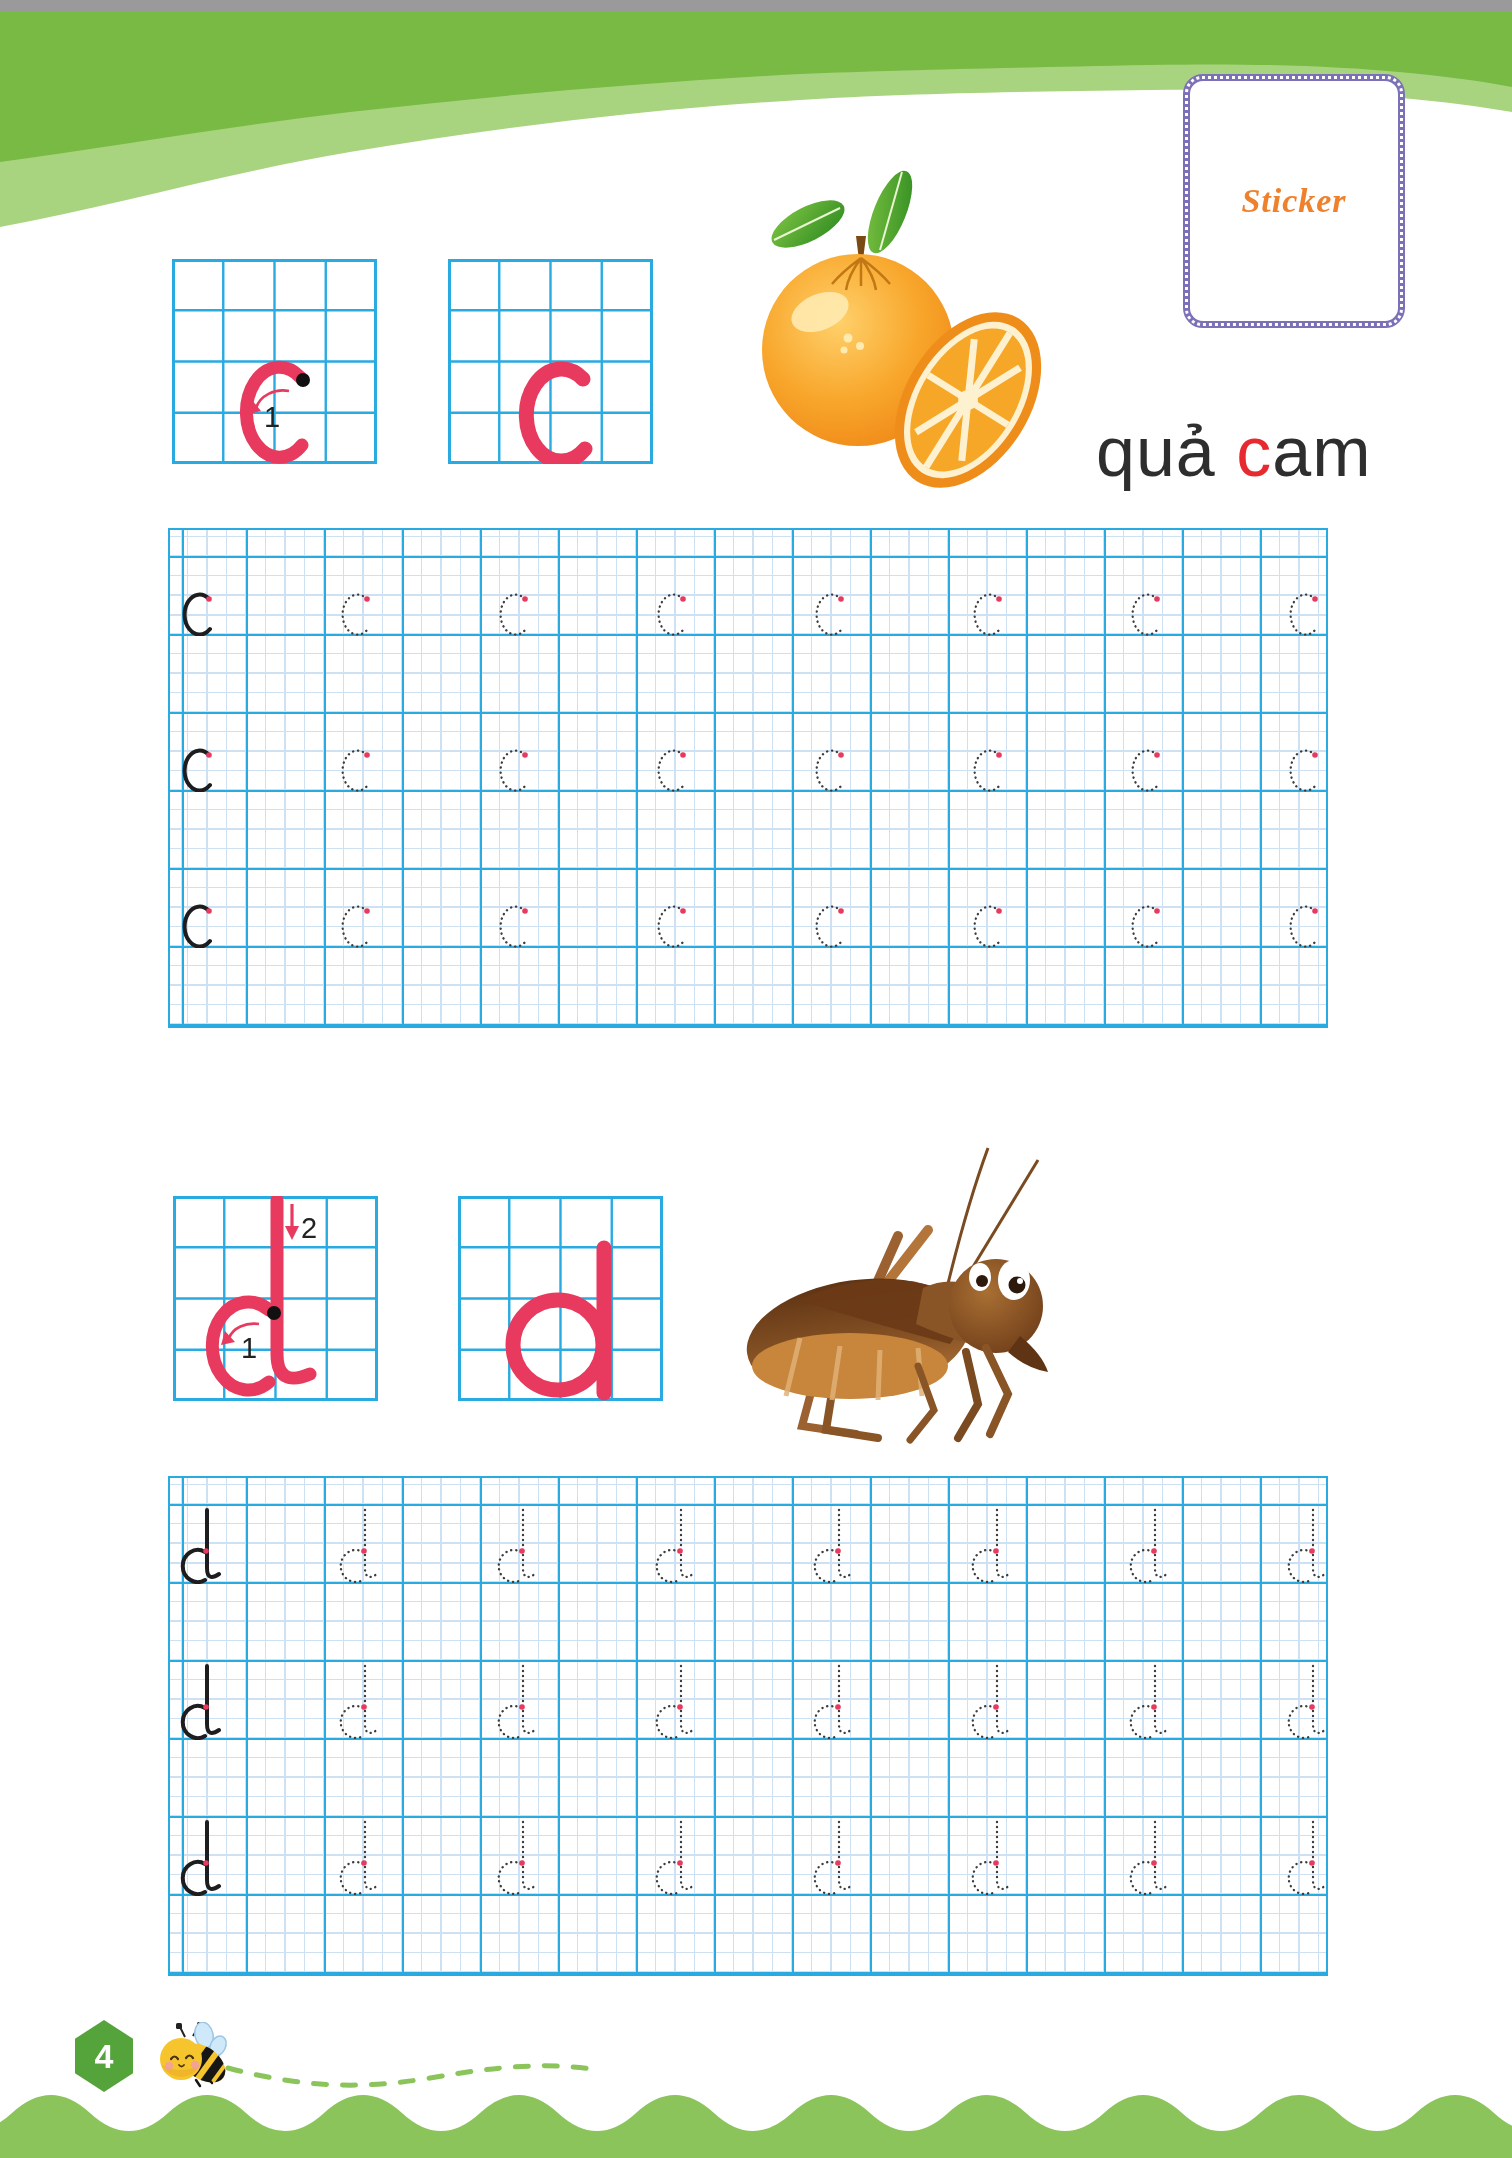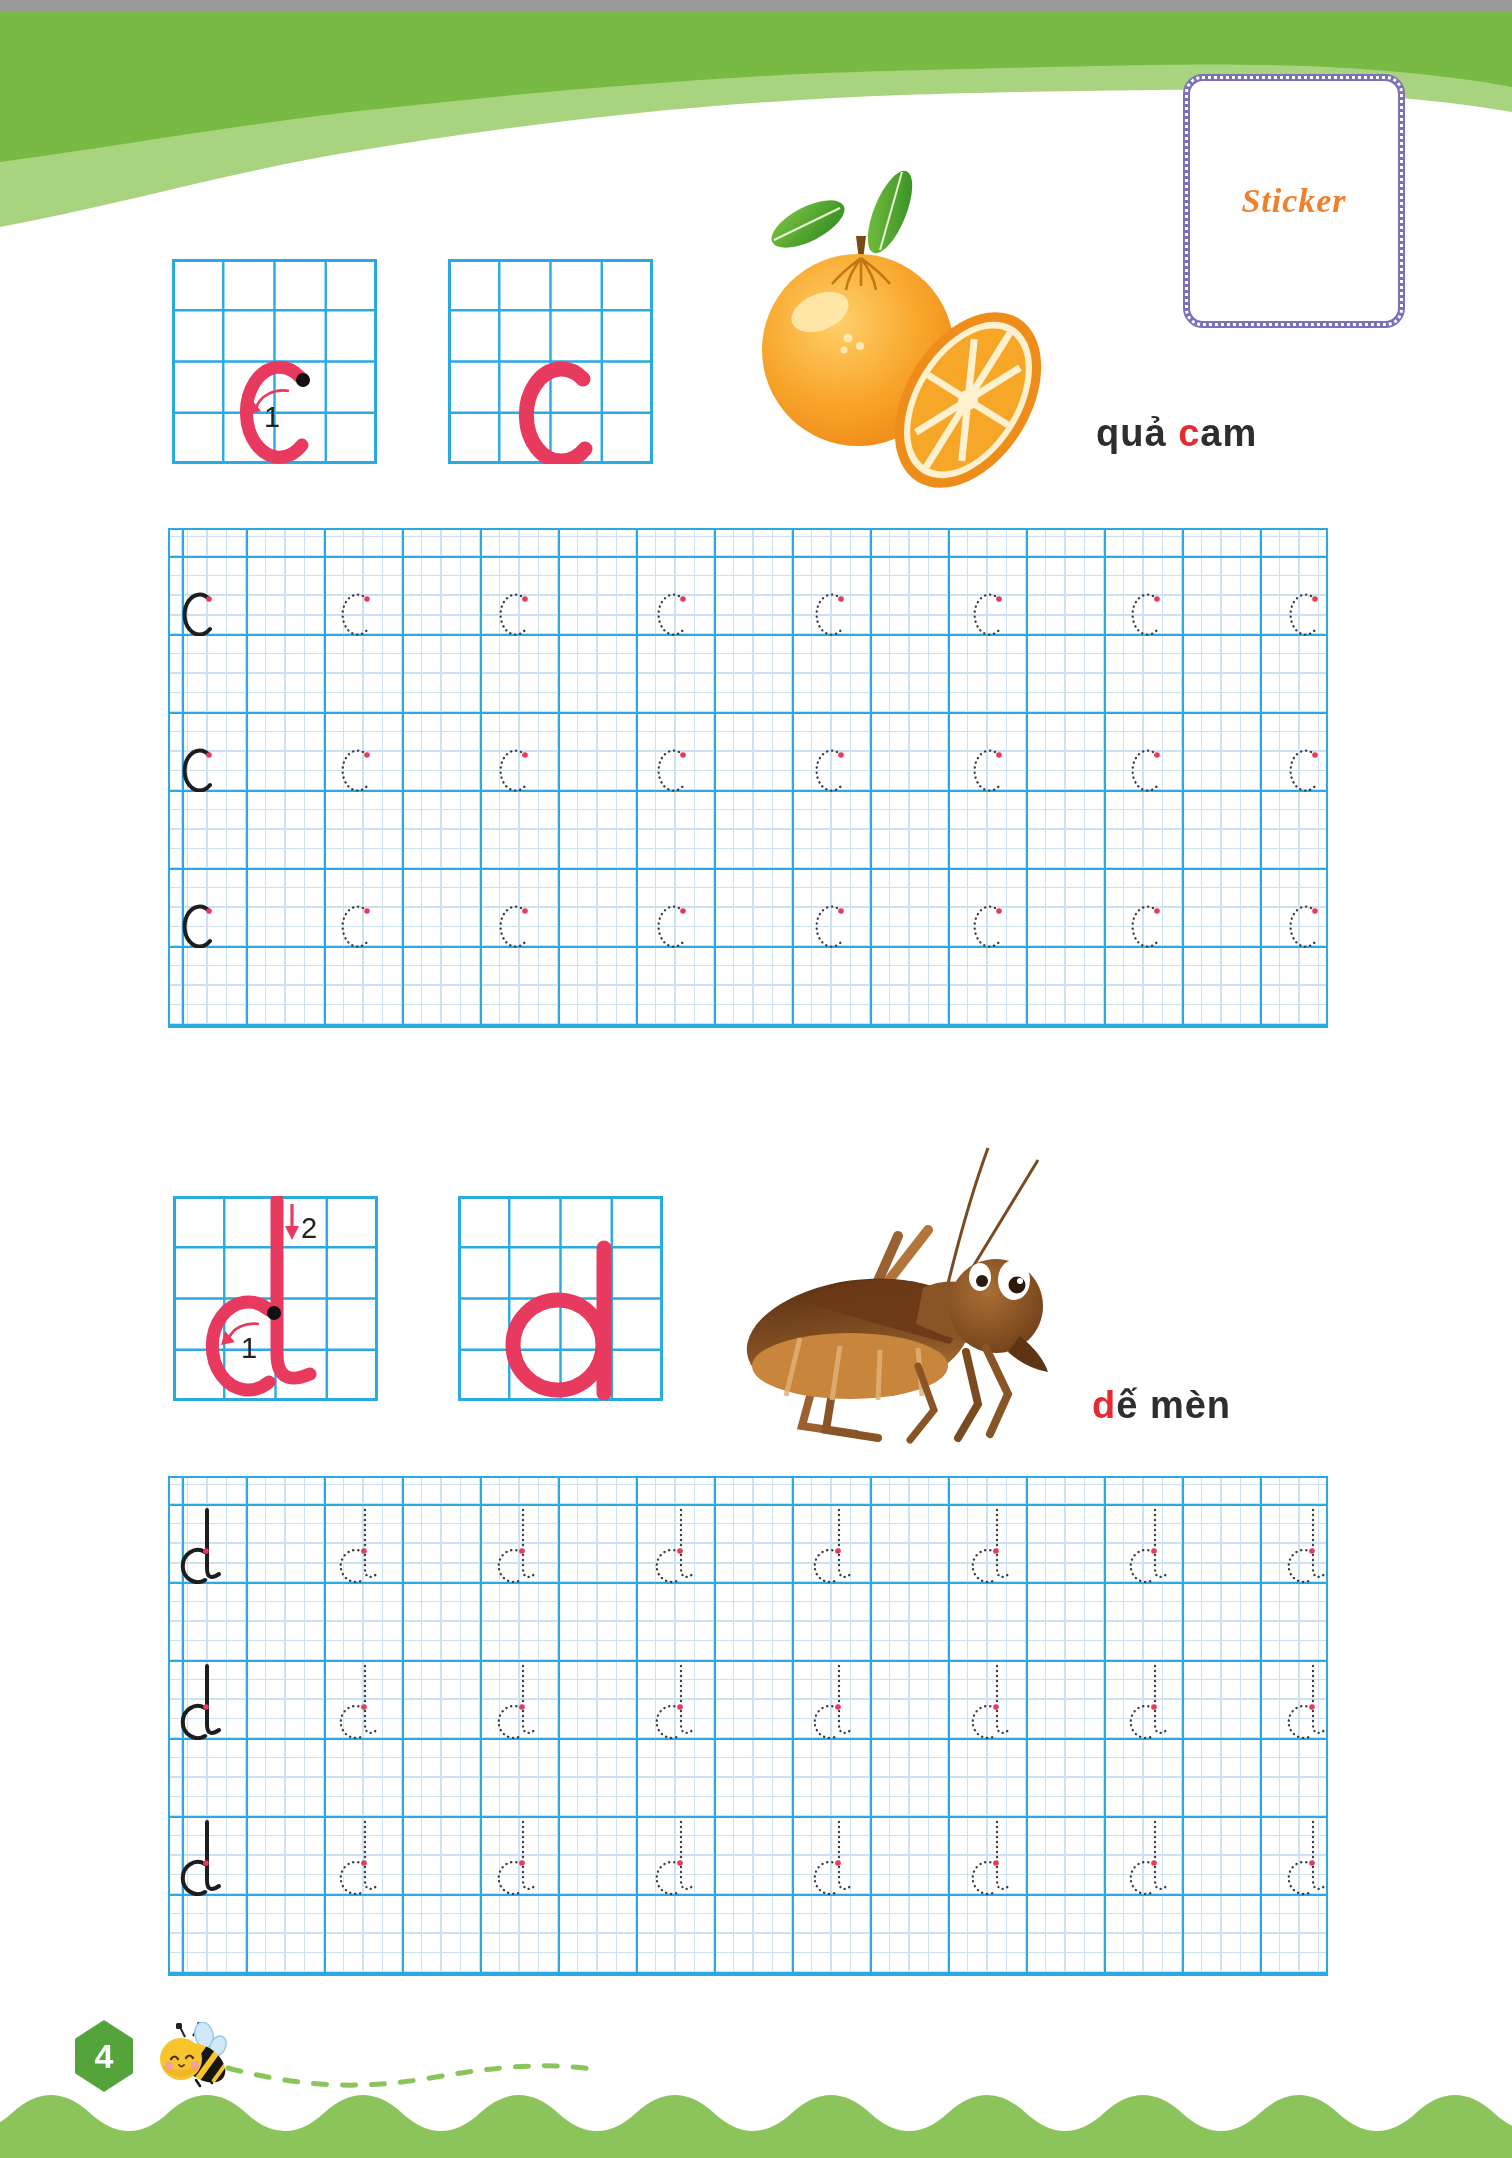--- a/index.html
+++ b/index.html
@@ -33,21 +33,21 @@
   .letter-box{position:absolute;width:205px;height:205px}
   .box-grid{stroke:var(--cyan,#29abe2);stroke-width:2.4;fill:none}
   .box-frame{stroke:var(--cyan,#29abe2);stroke-width:3;fill:none}
   .red-stroke{stroke:var(--letter-red,#e8395e);fill:none;stroke-linecap:round}
   .anno-red{stroke:var(--letter-red,#e8395e);fill:none}
   .anno-red-fill{fill:var(--letter-red,#e8395e)}
   .anno-num{font-family:"Liberation Sans",sans-serif;font-size:29px;fill:#222}
   .anno-dot{fill:#111}
 
   
-  .caption{position:absolute;font-size:38px;font-weight:700;color:var(--text-dark,#2e2e2e);
+  .caption{position:absolute;font-size:70px;font-weight:400;color:var(--text-dark,#2e2e2e);
            letter-spacing:1px;white-space:nowrap}
   .caption .hl{color:var(--text-red,#e62a30)}
 
   
   .practice-grid{position:absolute;width:1160px;height:500px;box-sizing:border-box;
     border:2.5px solid var(--cyan,#29abe2);background-color:#fff;
     background-image:
       repeating-linear-gradient(to right,var(--cyan,#29abe2) 0 2px,transparent 2px 78px),
       repeating-linear-gradient(to bottom,var(--cyan,#29abe2) 0 2px,transparent 2px 78px),
       repeating-linear-gradient(to right,var(--fine-blue,#cde1f3) 0 1.5px,transparent 1.5px 19.5px),
@@ -300,23 +300,20 @@
     <ellipse cx="276" cy="142" rx="16" ry="20" fill="#fff"></ellipse>
     <circle cx="279" cy="147" r="8.5" fill="#2e1a0c"></circle>
       <circle cx="282" cy="143" r="3" fill="#fff"></circle>
     <ellipse cx="242" cy="139" rx="11" ry="14" fill="#fff"></ellipse>
     <circle cx="244" cy="143" r="6" fill="#2e1a0c"></circle>
     <path d="M248 210 L270 256 L252 296" stroke="#8a5526" stroke-width="8" fill="none" stroke-linecap="round"></path>
     <path d="M228 214 L240 266 L220 300" stroke="#7a4a20" stroke-width="8" fill="none" stroke-linecap="round"></path>
     <path d="M180 228 L196 272 L172 302" stroke="#8a5526" stroke-width="7" fill="none" stroke-linecap="round"></path>
   </svg>
 
-  <div class="caption" style="left:1092px;top:1372px">
-    <span></span><span class="hl">d</span><span>ế mèn</span>
-  </div>
 
   <div class="practice-grid" style="left:168px;top:1464px">
       <svg viewBox="0 0 52 80" width="52" height="80" class="trace-letter" style="left: 1px; top: 26px;">
         <use href="#glyph-d" class="stroke-solid"></use>
         <circle cx="35" cy="47" r="2.8" class="start-dot"></circle>
       </svg>
       <svg viewBox="0 0 52 80" width="52" height="80" class="trace-letter" style="left: 159px; top: 26px;">
         <use href="#glyph-d" class="stroke-dotted"></use>
         <circle cx="35" cy="47" r="2.8" class="start-dot"></circle>
       </svg>

